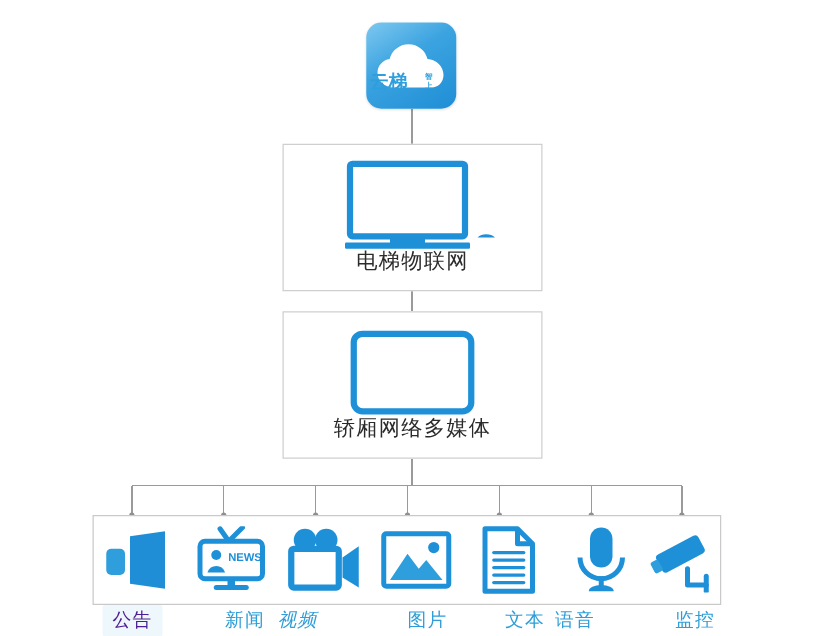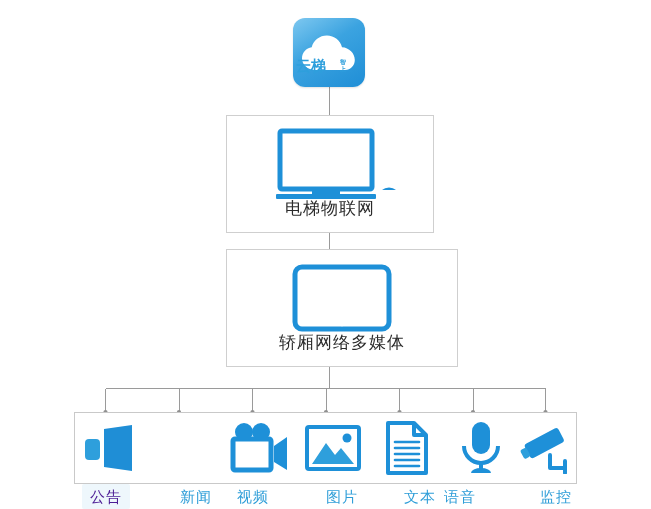--- a/index.html
+++ b/index.html
@@ -79,21 +79,21 @@
 
   
   .node {
     position: absolute;
     background: #ffffff;
     border: 1px solid #cfcfcf;
     box-sizing: border-box;
     padding-left: 12px;
   }
   #node-iot   { left: 226px; top: 115px; width: 208px; height: 118px; }
-  #node-media { left: 226px; top: 249px; width: 232px; height: 118px; }
+  #node-media { left: 226px; top: 249px; width: 208px; height: 118px; }
 
   .node-icon {
     position: absolute;
     left: 0;
     top: 12px;
     width: 100%;
     height: 72px;
     display: flex;
     align-items: center;
     justify-content: center;
@@ -229,20 +229,37 @@
 
   <div id="strip">
 
     <div class="strip-cell" style="left:0px; width:72px;">
       <svg width="58" height="50" viewBox="0 0 58 50">
         <rect x="3" y="16" width="15" height="21" rx="4" fill="#2e9fdc"></rect>
         <path d="M22 6 L50 2 L50 48 L22 44 Z" fill="#1f8ed6"></path>
       </svg>
     </div>
 
+    <div class="strip-cell" style="left:73px; width:74px;">
+      <svg width="58" height="54" viewBox="0 0 58 54">
+
+        <path d="M20 2 L27 12 L38 1" stroke="#1e90d8" stroke-width="4" fill="none" stroke-linecap="round" stroke-linejoin="round"></path>
+
+        <rect x="4" y="12" width="50" height="30" rx="4" fill="#ffffff" stroke="#1e90d8" stroke-width="4"></rect>
+
+        <circle cx="17" cy="23" r="4" fill="#1e90d8"></circle>
+
+        <path d="M10 37 a7.5 8 0 0 1 14 0 z" fill="#1e90d8"></path>
+
+        <text x="26.5" y="28" font-family="Liberation Sans, sans-serif" font-size="9" font-weight="bold" fill="#1e90d8">NEWS</text>
+
+        <rect x="26" y="42" width="6" height="5" fill="#1e90d8"></rect>
+        <rect x="15" y="47" width="28" height="4" rx="2" fill="#1e90d8"></rect>
+      </svg>
+    </div>
 
     <div class="strip-cell" style="left:148px; width:72px;">
       <svg width="60" height="52" viewBox="0 0 60 52">
 
         <circle cx="15" cy="10" r="9" fill="#1e90d8"></circle>
         <circle cx="32" cy="10" r="9" fill="#1e90d8"></circle>
 
         <rect x="4" y="17" width="38" height="31" rx="2" fill="#ffffff" stroke="#1e90d8" stroke-width="5"></rect>
 
         <path d="M45 24 L58 15 L58 48 L45 40 Z" fill="#1e90d8"></path>
@@ -291,19 +308,19 @@
         <path d="M31 33 L31 46 L46 46" fill="none" stroke="#1e90d8" stroke-width="4" stroke-linecap="round" stroke-linejoin="round"></path>
         <line x1="46" y1="39" x2="46" y2="51" stroke="#1e90d8" stroke-width="4" stroke-linecap="round"></line>
       </svg>
     </div>
   </div>
 
   <div class="leaf-hl-bg" style="left:82px; width:48px;"></div>
 
   <div class="leaf-label highlight" style="left:76px; width:60px;">公告</div>
   <div class="leaf-label" style="left:166px; width:60px;">新闻</div>
-  <div class="leaf-label" style="left:223px; width:60px;">视频</div>
+  <div class="leaf-label" style="left:208px; width:60px;font-style:italic;">视频</div>
   <div class="leaf-label" style="left:312px; width:60px;">图片</div>
   <div class="leaf-label" style="left:390px; width:60px;">文本</div>
   <div class="leaf-label" style="left:430px; width:60px;">语音</div>
   <div class="leaf-label" style="left:526px; width:60px;">监控</div>
 
 </div>
 
 </body></html>

